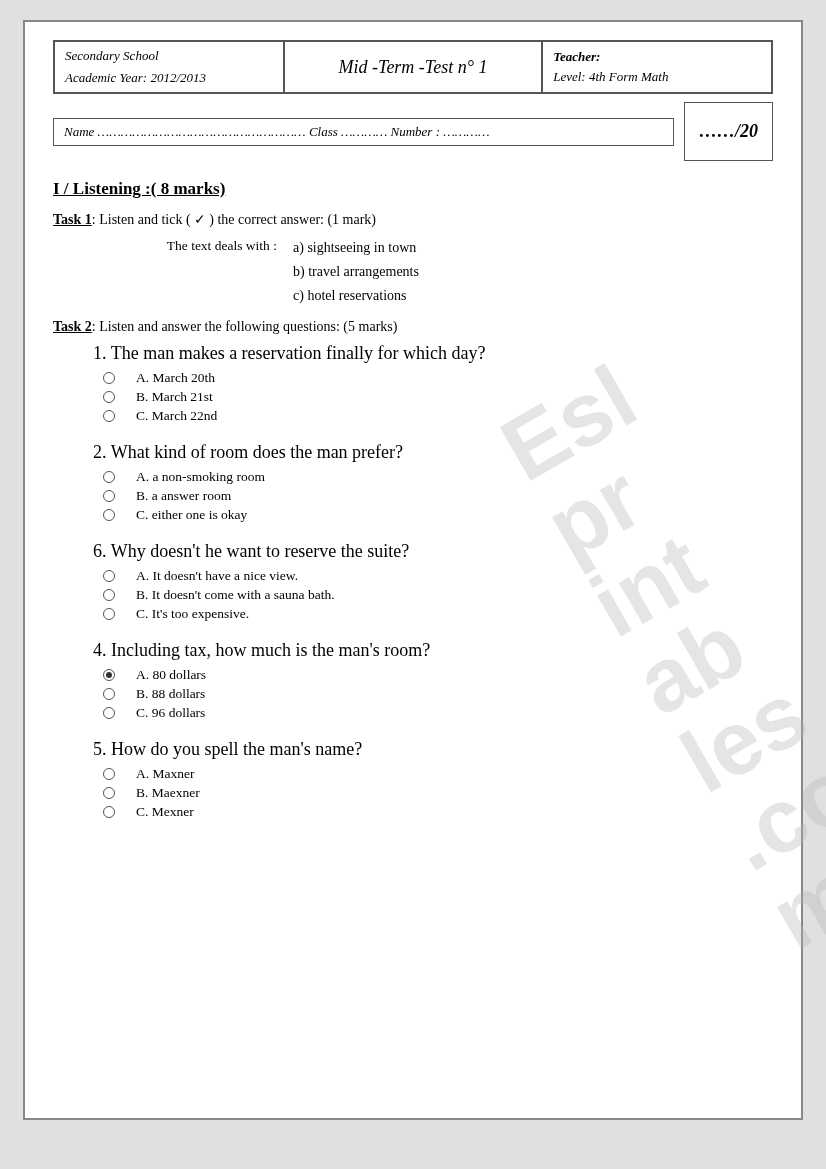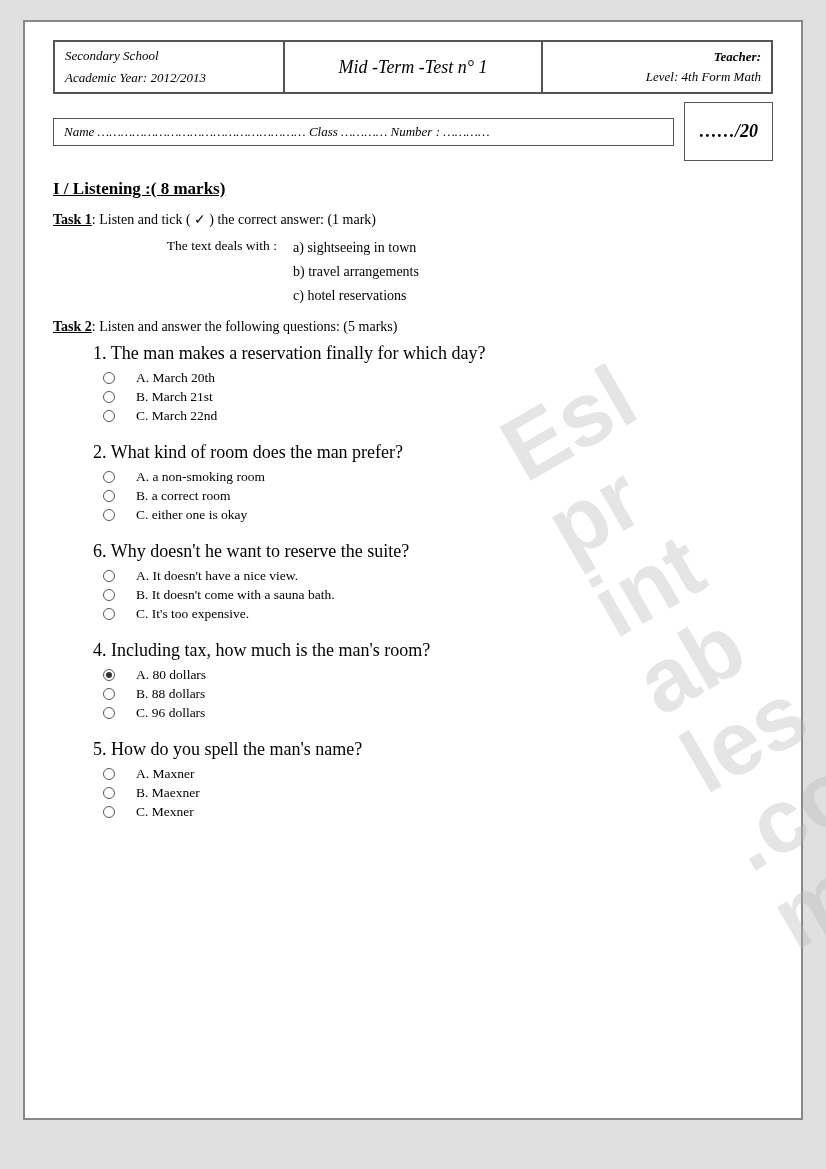--- a/index.html
+++ b/index.html
@@ -52,21 +52,21 @@
     .cell-title {
       width: 36%;
       text-align: center;
       font-style: italic;
       font-weight: normal;
       font-size: 18px;
     }
     .cell-teacher {
       width: 32%;
       font-style: italic;
-      text-align: right;
+      text-align: left;
     }
     .school-name { font-size: 13px; }
     .academic-year { font-size: 13px; margin-top: 6px; }
     .teacher-label { font-size: 13px; font-weight: bold; }
     .level-info { font-size: 13px; margin-top: 4px; }
 
     
     .name-row {
       display: flex;
       align-items: center;
@@ -249,21 +249,21 @@
         </div>
         <div class="question-block">
           <div class="question-text">2.  What kind of room does the man prefer?</div>
           <ul class="options-list">
             <li class="option-item">
               <span class="radio-circle"></span>
               <span class="option-text">A. a non-smoking room</span>
             </li>
             <li class="option-item">
               <span class="radio-circle"></span>
-              <span class="option-text">B. a correct room</span>
+              <span class="option-text">B. a answer room</span>
             </li>
             <li class="option-item">
               <span class="radio-circle"></span>
               <span class="option-text">C. either one is okay</span>
             </li>
           </ul>
         </div>
         <div class="question-block">
           <div class="question-text">6.  Why doesn't he want to reserve the suite?</div>
           <ul class="options-list">

